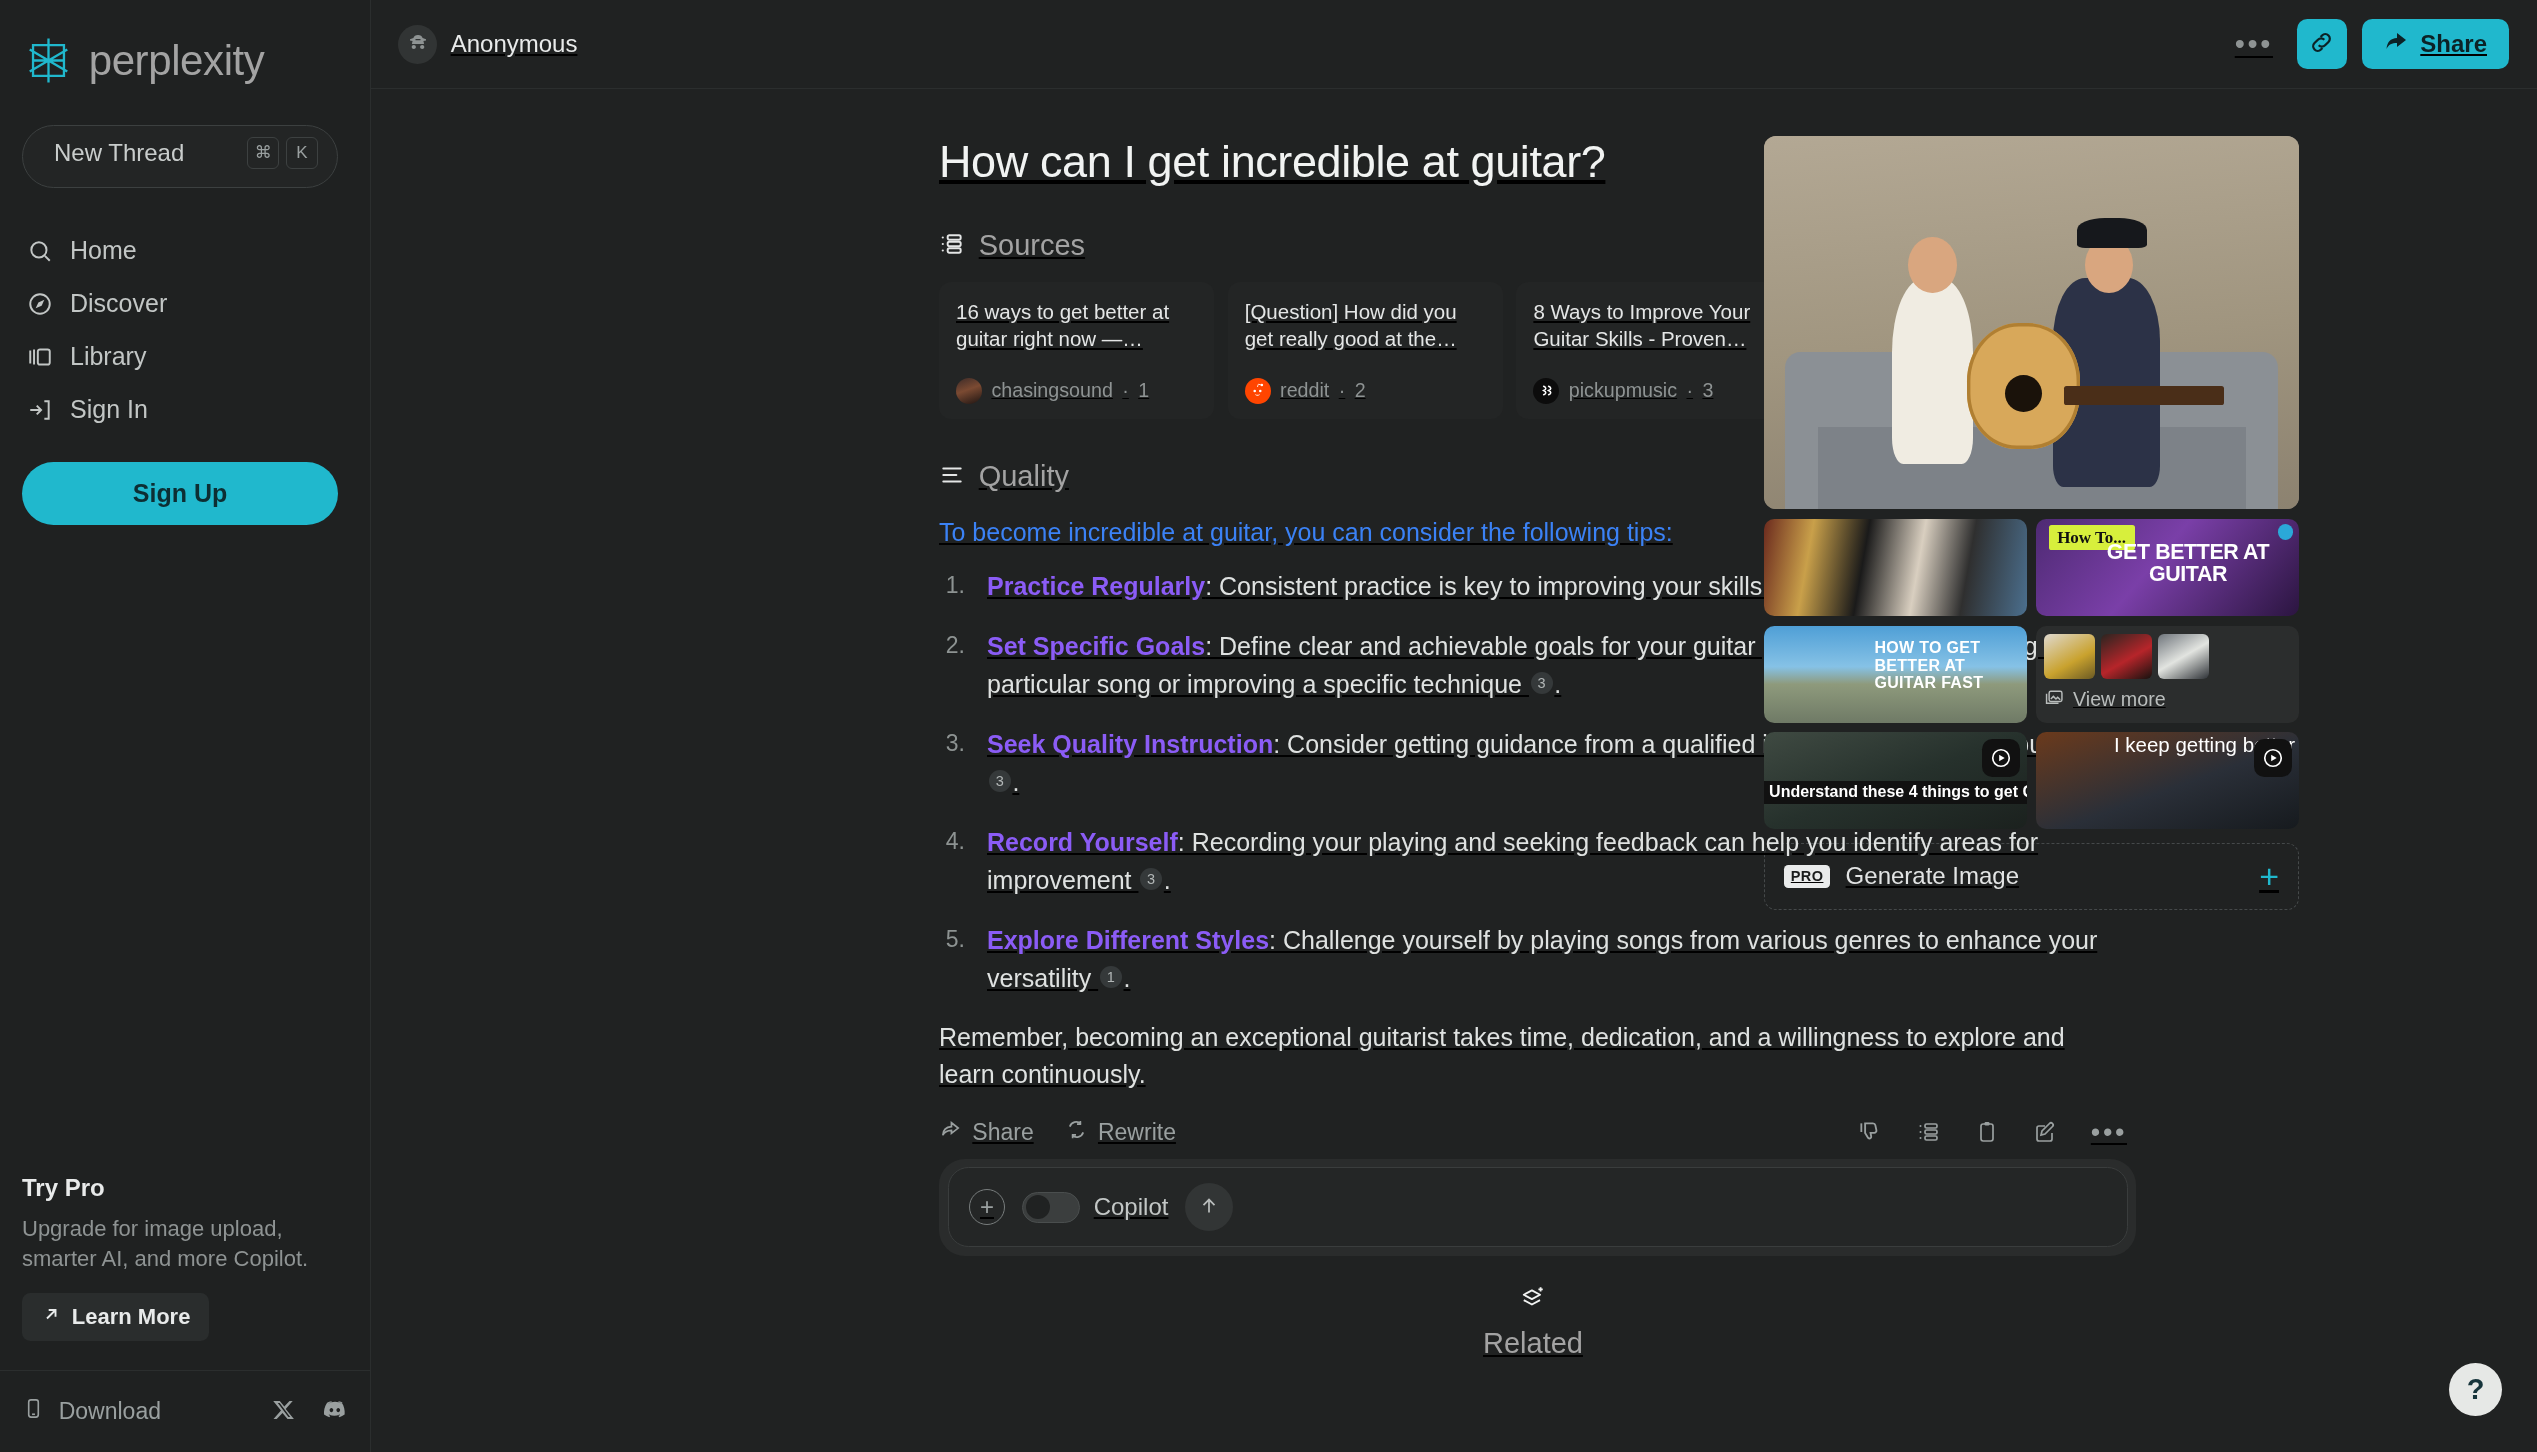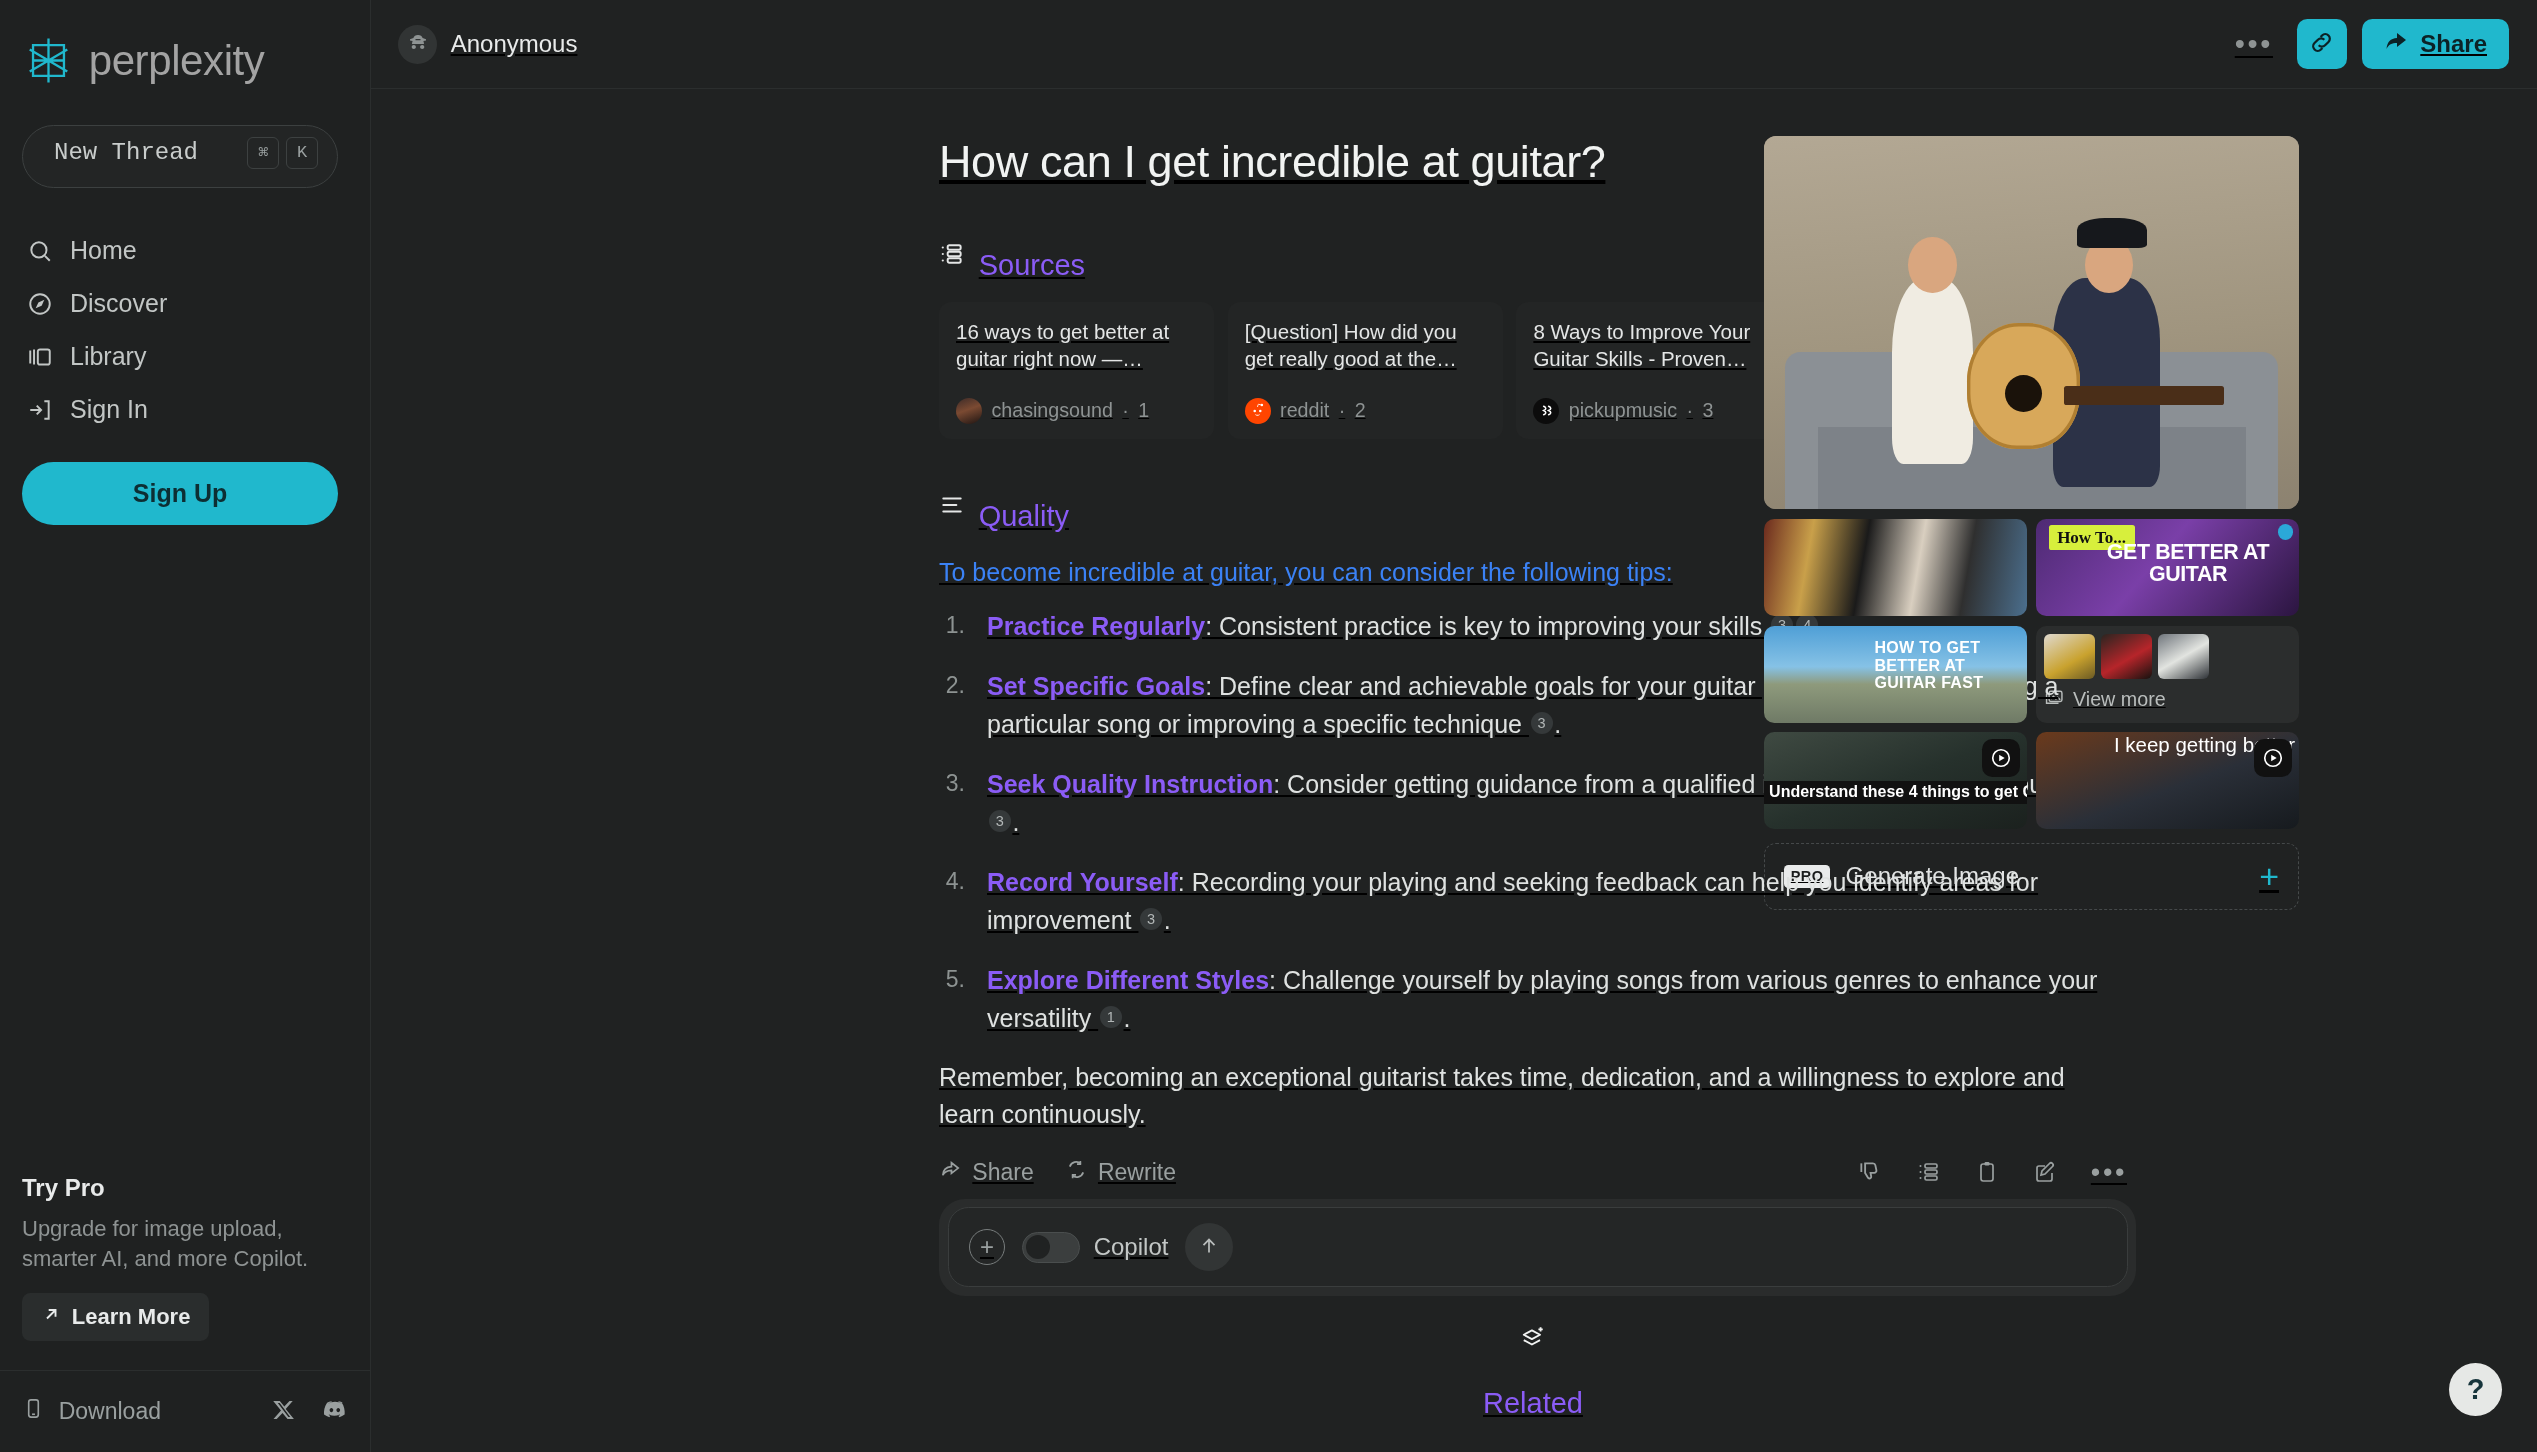--- a/index.html
+++ b/index.html
@@ -26,21 +26,20 @@
 
   .new-thread {
     margin: 38px 32px 0 22px;
     height: 63px;
     border: 0.9px solid #3c4040;
     border-radius: 32px;
     background: #232525;
     display: flex; align-items: center; justify-content: space-between;
     padding: 0 19px 8px 31px;
     cursor: pointer;
-    font-family: Liberation Mono, monospace;
   }
   .new-thread-label { font-size: 24px; color: #c9cdcc; }
   .kbd-group { display: flex; gap: 6.8px; }
   .kbd {
     min-width: 32px; height: 32px; border: 0.9px solid #3d4141; border-radius: 6px;
     color: #9aa0a0; font-size: 17px; display: flex; align-items: center; justify-content: center;
     padding: 0 5.1px;
   }
 
   .nav { margin-top: 36px; display: flex; flex-direction: column; }
@@ -103,21 +102,21 @@
     font-size: 24px; font-weight: 700; cursor: pointer;
   }
 
   .content { flex: 1; display: flex; padding: 0 0 0 0; overflow: hidden; }
   .col-answer { width: 1393px; flex: 0 0 1393px; padding: 47px 0 0 568px; position: relative; }
   .col-answer-inner { width: 1188px; margin-left: 0px; }
 
   .q-title { font-size: 45px; color: #f1f3f2; font-weight: 400; letter-spacing: -0.4px; line-height: 1.15; }
 
   .section-head { display: flex; align-items: center; gap: 13.7px; margin-top: 41px; }
-  .section-head-label { font-size: 29px; color: #8b5cf6; font-weight: 400; margin-top: 20px; }
+  .section-head-label { font-size: 29px; color: #a3a3a3; font-weight: 400; }
 
   .sources-row { display: flex; gap: 13.7px; margin-top: 20.5px; }
   .source-card {
     width: 275px; height: 137px; background: #232525; border-radius: 12px;
     padding: 17px 17px 15.4px 17px; display: flex; flex-direction: column; cursor: pointer;
   }
   .source-title { font-size: 20.5px; color: #e4e6e6; line-height: 1.3; flex: 1; overflow: hidden; }
   .source-meta { display: flex; align-items: center; gap: 9.4px; font-size: 19.7px; color: #8e9393; }
   .fav { width: 26px; height: 26px; border-radius: 50%; flex: 0 0 26px; overflow: hidden; }
   .fav-chasing { background: linear-gradient(160deg,#3c2b28 0%,#7b4a32 45%,#1d1412 100%); }

